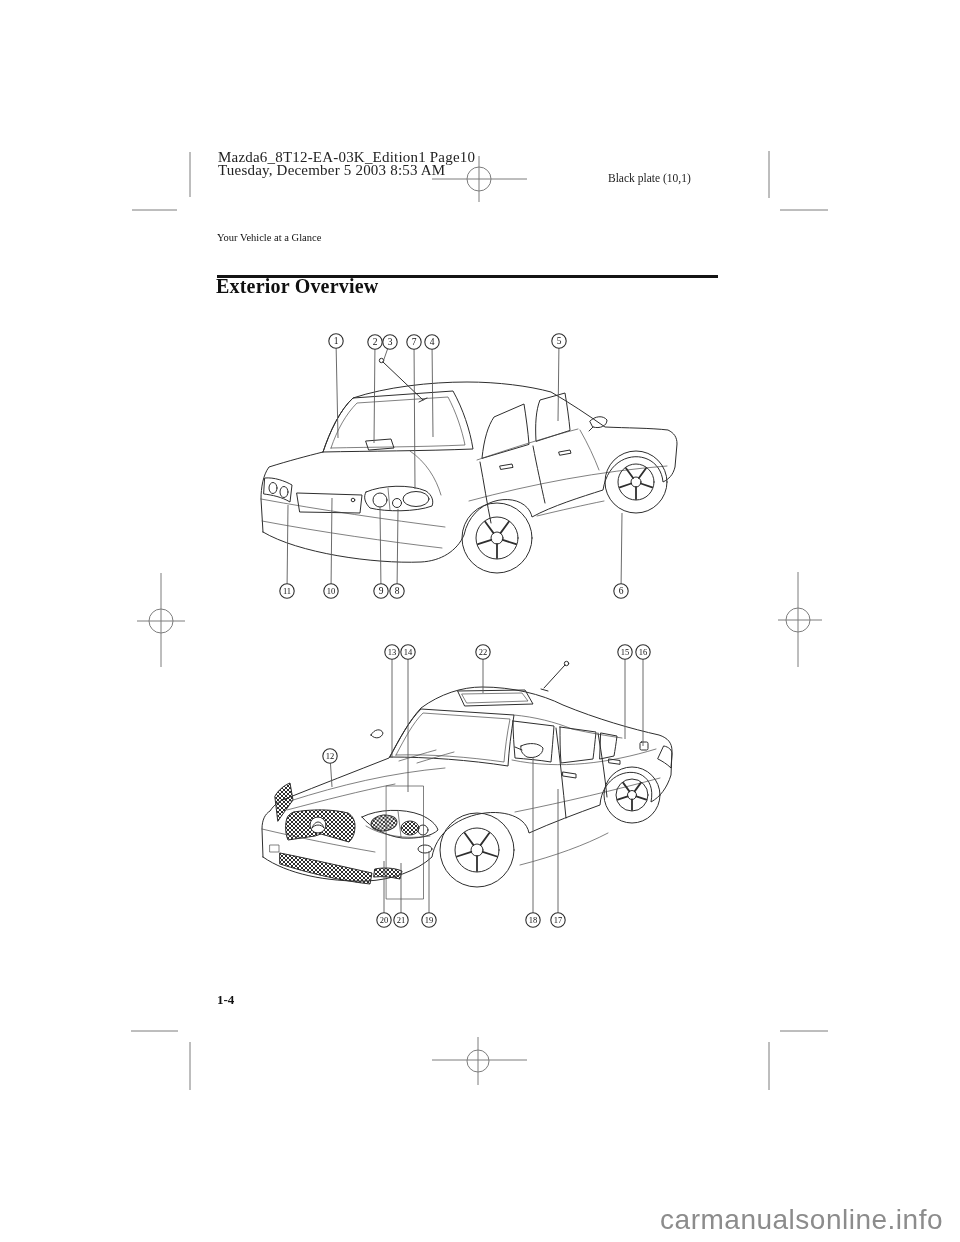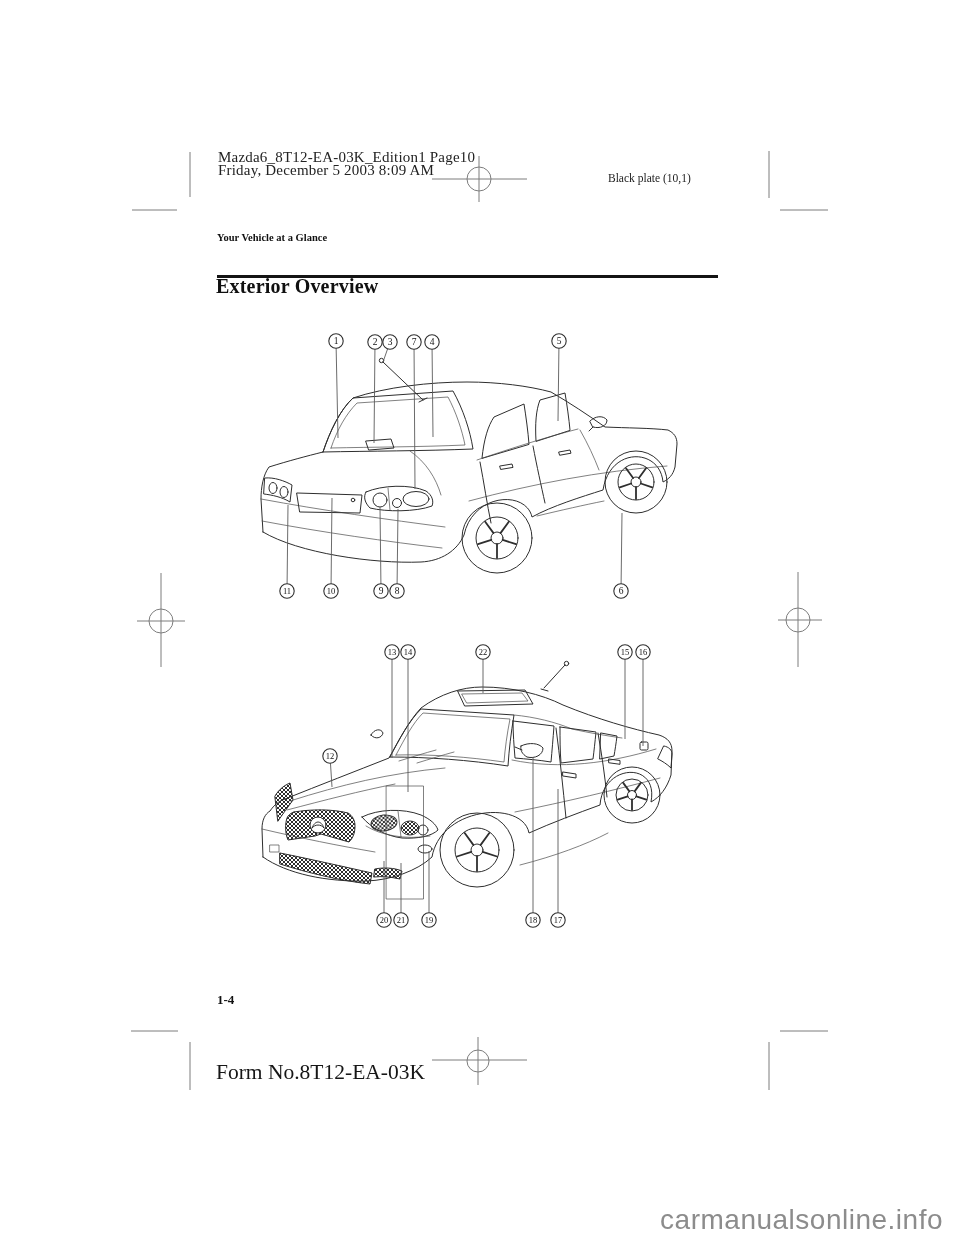--- a/index.html
+++ b/index.html
@@ -9,21 +9,21 @@
     background:#ffffff; overflow:hidden;
     font-family:"Liberation Serif", serif; color:#1a1a1a;
   }
   .abs { position:absolute; }
 
   
   .print-header { left:218px; top:151px; font-size:15px; line-height:12.8px; letter-spacing:.2px; color:#222; }
   .plate-note   { left:608px; top:172px; font-size:11.5px; color:#222;text-align:right; }
 
   
-  .kicker { left:217px; top:232px; font-size:10.5px; font-weight:bold; color:#111; }
+  .kicker { left:217px; top:232px; font-size:10.5px; font-weight:normal; color:#111; }
   .title  { left:216px; top:243px; font-size:20px; font-weight:bold; letter-spacing:.2px; color:#101010;margin-top:32px; }
   .rule   { left:217px; top:275px; width:501px; height:3.2px; background:#141414; }
 
   
   .pagenum { left:217px; top:992px;  font-size:13px; font-weight:bold; color:#111;text-align:right; }
   .formno  { left:216px; top:1060px; font-size:21.5px; color:#161616; }
   .watermark {
     right:17px; top:1204px; font-size:28px; color:#8c8c8c;
     font-family:"Liberation Sans", sans-serif; letter-spacing:.5px;
   }
@@ -88,21 +88,21 @@
     </g>
     <g>
       <circle cx="798" cy="620" r="12"></circle>
         <line x1="778" y1="620" x2="822" y2="620"></line>
         <line x1="798" y1="572" x2="798" y2="667"></line>
     </g>
   </svg>
 
   <div class="abs print-header">
     <div>Mazda6_8T12-EA-03K_Edition1 Page10</div>
-    <div>Friday, December 5 2003 8:09 AM</div>
+    <div>Tuesday, December 5 2003 8:53 AM</div>
   </div>
   <div class="abs plate-note">Black plate (10,1)</div>
 
   <div class="abs kicker">Your Vehicle at a Glance</div>
   <div class="abs title">Exterior Overview</div>
   <div class="abs rule"></div>
 
   <svg class="layer car" style="left:260px;top:320px" width="460" height="300" viewBox="0 0 460 300">
 
     <path d="M3 212 L1 179 C1 168 3 155 9 147 C28 141 47 136 63 132 C70 111 80 90 93 78 C126 67 170 62 207 62 C238 62 269 66 291 72 C310 83 328 95 345 107 C366 108 391 108 408 110 C414 113 417 117 417 124 L415 147 C413 155 409 159 403 162 C400 128 350 126 343 170 C321 177 292 186 272 197 C266 170 213 173 204 215 C197 231 181 241 161 242 C113 244 38 233 3 212 Z"></path>
@@ -388,16 +388,15 @@
         </g>
         <g>
           <line x1="558" y1="920" x2="558" y2="789" class="leader"></line>
           <circle cx="558" cy="920" r="7.2" class="callout-circle"></circle>
           <text x="558" y="923.2" class="callout-num" font-size="8.5">17</text>
         </g>
       </g>
   </svg>
 
   <div class="abs pagenum">1-4</div>
-  <div class="abs formno">Form No.8T12-EA-03K</div>
   <div class="abs watermark">carmanualsonline.info</div>
 
 </div>
 
 </body></html>

